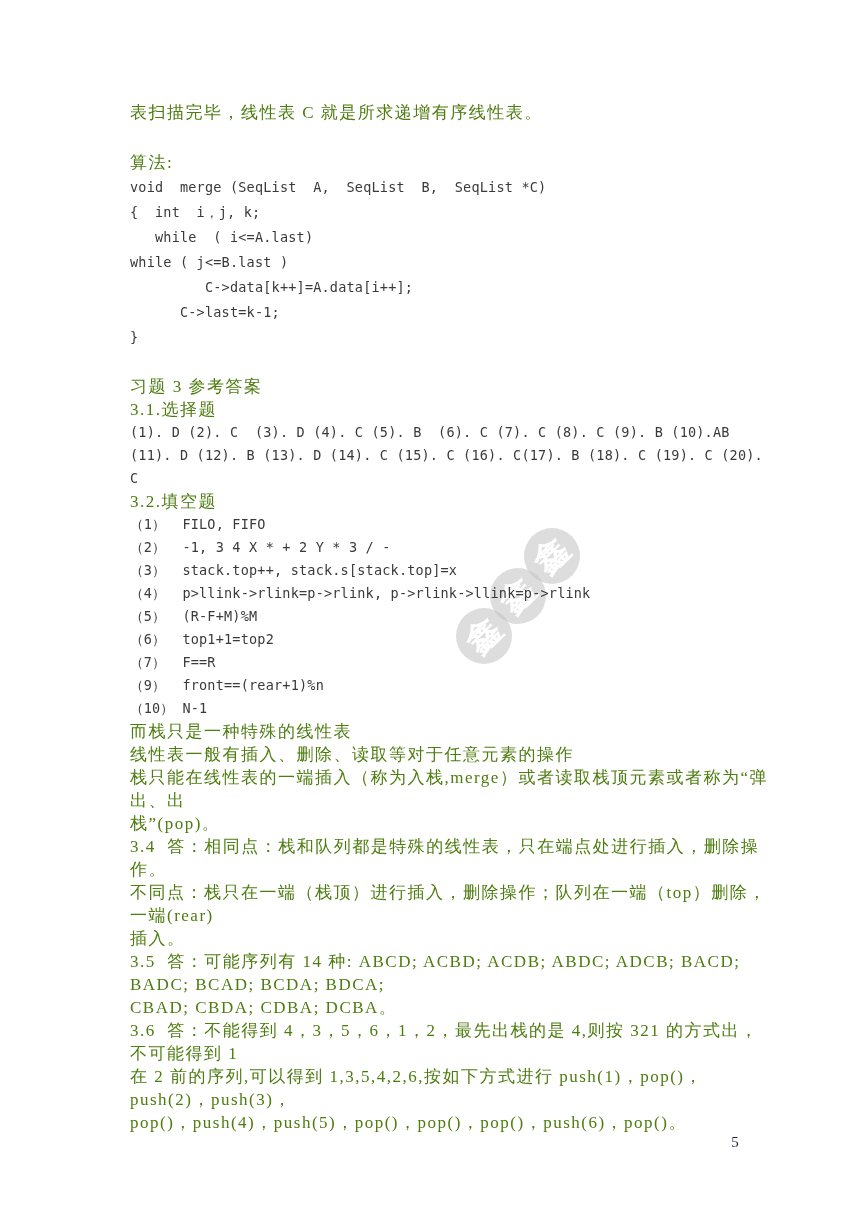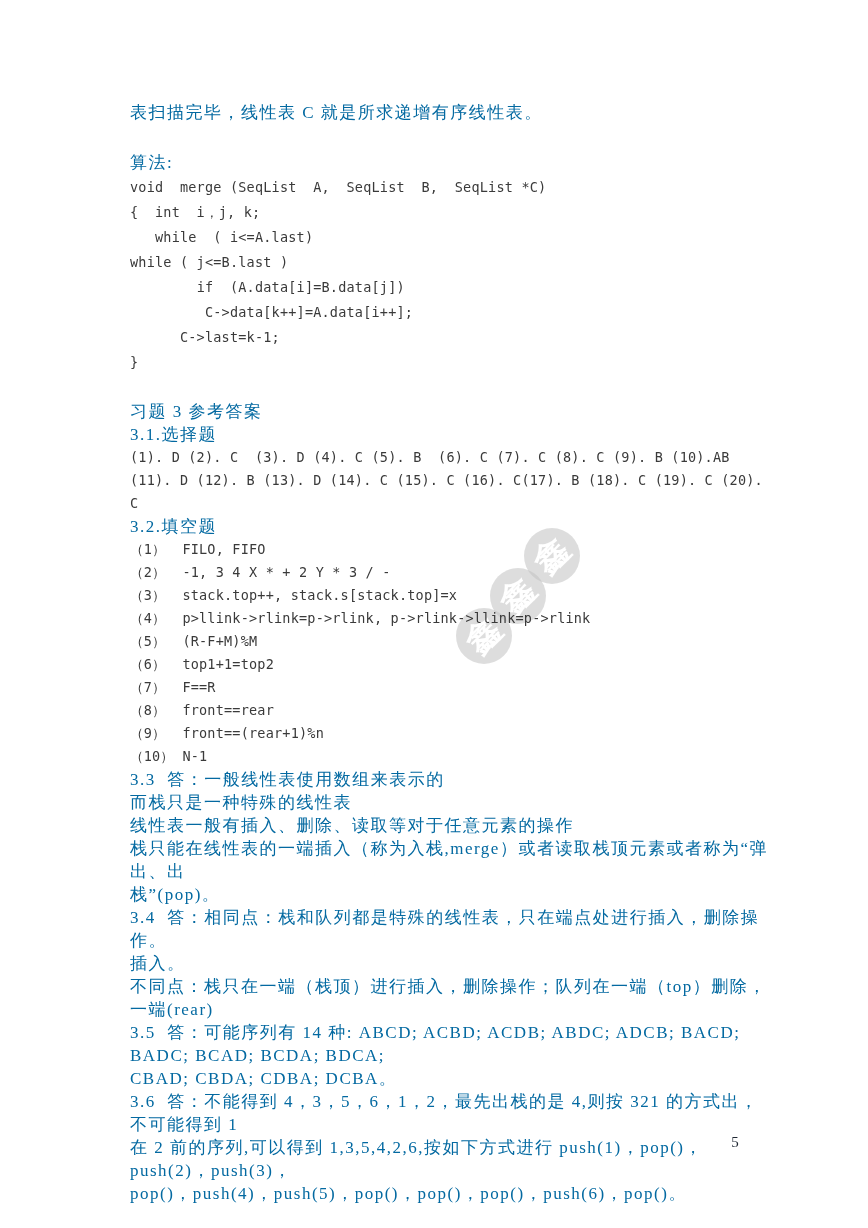--- a/index.html
+++ b/index.html
@@ -6,21 +6,21 @@
   html, body { background: #9a9a9a; }
   body { width: 868px; height: 1228px; position: relative; overflow: hidden;
          font-family: "Liberation Serif", "DejaVu Serif", serif; }
   .page {
     position: absolute; left: 0; top: 0; width: 868px; height: 1228px;
     background: #ffffff; color: #2e2e2e;
   }
   .doc-body {
     position: absolute; left: 130px; top: 100px; width: 642px;
   }
-  .line { white-space: pre-wrap; color: #0369a1; }
+  .line { white-space: pre-wrap; color: #4d7c0f; }
   .s1 { line-height: 25px; min-height: 25px; }
   .s2 { line-height: 23px; min-height: 23px; }
   .body { font-size: 17px; font-family: "Liberation Serif", "DejaVu Serif", serif; letter-spacing: 1.5px; }
   .code, .mono { font-size: 13.5px; font-family: "DejaVu Sans Mono", "Liberation Mono", monospace; letter-spacing: 0.2px; color: #3a3a3a; }
   .blank { min-height: inherit; }
   .watermark { position: absolute; left: 0; top: 0; width: 868px; height: 1228px; pointer-events: none; }
   .wm-circle {
     position: absolute; width: 56px; height: 56px; border-radius: 50%;
     background: #c3c3c3; opacity: 0.55;
     display: flex; align-items: center; justify-content: center;
@@ -57,48 +57,45 @@
   </div>
 
   <div class="doc-body">
       <div class="line s1 body">表扫描完毕，线性表 C 就是所求递增有序线性表。</div>
       <div class="line s1 blank">&nbsp;</div>
       <div class="line s1 body">算法:</div>
       <div class="line s1 code">void  merge (SeqList  A,  SeqList  B,  SeqList *C)</div>
       <div class="line s1 code">{  int  i，j, k;</div>
       <div class="line s1 code">   while  ( i&lt;=A.last)</div>
       <div class="line s1 code">while ( j&lt;=B.last )</div>
-      <div class="line s1 code">        if  (A.data[i]=B.data[j])</div>
       <div class="line s1 code">         C-&gt;data[k++]=A.data[i++];</div>
       <div class="line s1 code">      C-&gt;last=k-1;</div>
       <div class="line s1 code">}</div>
       <div class="line s1 blank">&nbsp;</div>
       <div class="line s2 body">习题 3 参考答案</div>
       <div class="line s2 body">3.1.选择题</div>
       <div class="line s2 mono">(1). D (2). C  (3). D (4). C (5). B  (6). C (7). C (8). C (9). B (10).AB</div>
       <div class="line s2 mono">(11). D (12). B (13). D (14). C (15). C (16). C(17). B (18). C (19). C (20). C</div>
       <div class="line s2 body">3.2.填空题</div>
       <div class="line s2 mono">（1）  FILO, FIFO</div>
       <div class="line s2 mono">（2）  -1, 3 4 X * + 2 Y * 3 / -</div>
       <div class="line s2 mono">（3）  stack.top++, stack.s[stack.top]=x</div>
       <div class="line s2 mono">（4）  p&gt;llink-&gt;rlink=p-&gt;rlink, p-&gt;rlink-&gt;llink=p-&gt;rlink</div>
       <div class="line s2 mono">（5）  (R-F+M)%M</div>
       <div class="line s2 mono">（6）  top1+1=top2</div>
       <div class="line s2 mono">（7）  F==R</div>
-      <div class="line s2 mono">（8）  front==rear</div>
       <div class="line s2 mono">（9）  front==(rear+1)%n</div>
       <div class="line s2 mono">（10） N-1</div>
-      <div class="line s2 body">3.3  答：一般线性表使用数组来表示的</div>
       <div class="line s2 body">而栈只是一种特殊的线性表</div>
       <div class="line s2 body">线性表一般有插入、删除、读取等对于任意元素的操作</div>
       <div class="line s2 body">栈只能在线性表的一端插入（称为入栈,merge）或者读取栈顶元素或者称为“弹出、出</div>
       <div class="line s2 body">栈”(pop)。</div>
       <div class="line s2 body">3.4  答：相同点：栈和队列都是特殊的线性表，只在端点处进行插入，删除操作。</div>
+      <div class="line s2 body">不同点：栈只在一端（栈顶）进行插入，删除操作；队列在一端（top）删除，一端(rear)</div>
       <div class="line s2 body">插入。</div>
-      <div class="line s2 body">不同点：栈只在一端（栈顶）进行插入，删除操作；队列在一端（top）删除，一端(rear)</div>
       <div class="line s2 body">3.5  答：可能序列有 14 种: ABCD; ACBD; ACDB; ABDC; ADCB; BACD; BADC; BCAD; BCDA; BDCA;</div>
       <div class="line s2 body">CBAD; CBDA; CDBA; DCBA。</div>
       <div class="line s2 body">3.6  答：不能得到 4，3，5，6，1，2，最先出栈的是 4,则按 321 的方式出，不可能得到 1</div>
       <div class="line s2 body">在 2 前的序列,可以得到 1,3,5,4,2,6,按如下方式进行 push(1)，pop()，push(2)，push(3)，</div>
       <div class="line s2 body">pop()，push(4)，push(5)，pop()，pop()，pop()，push(6)，pop()。</div>
     </div>
 
   <div class="page-number">5</div>
 
 </div>

